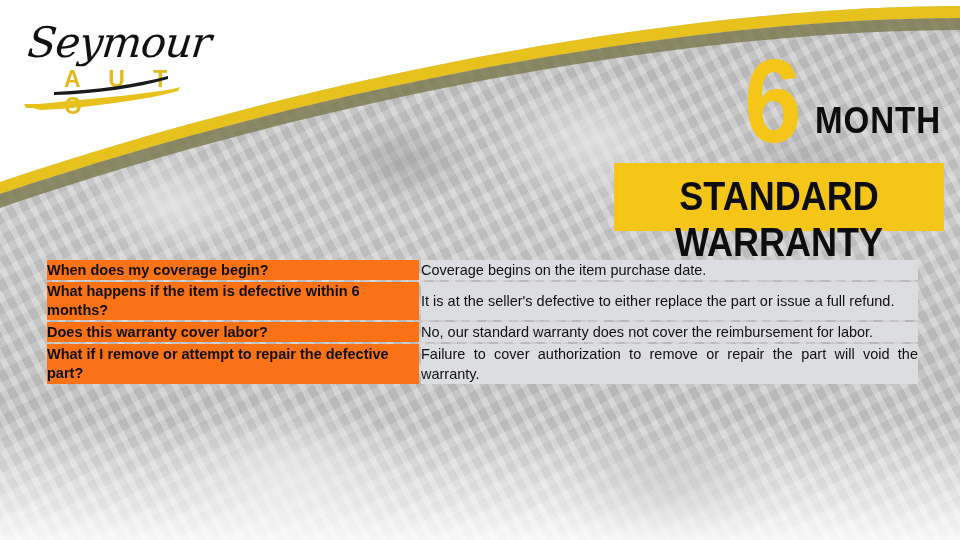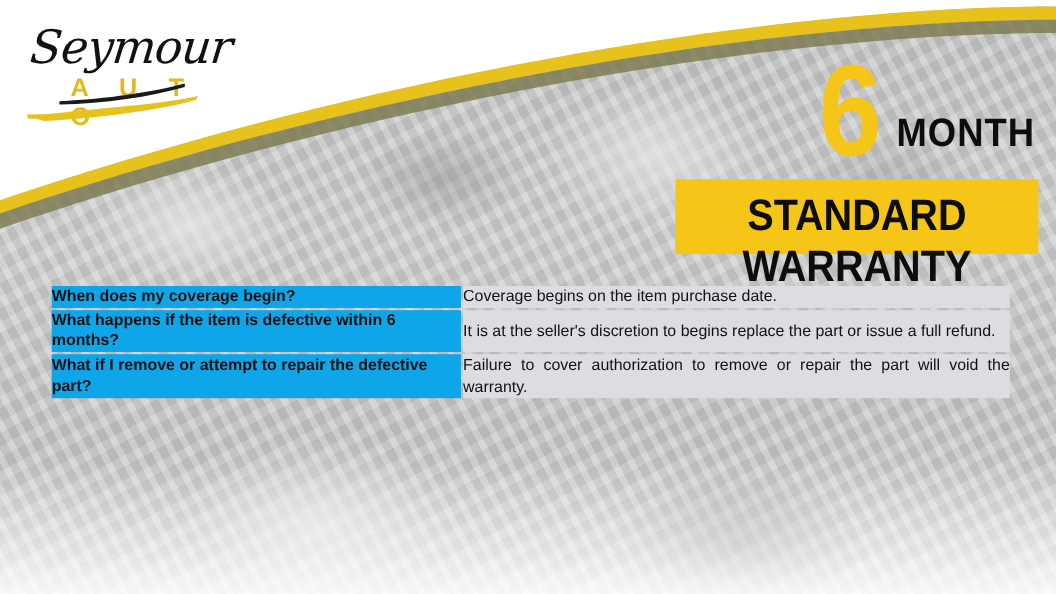--- a/index.html
+++ b/index.html
@@ -141,21 +141,21 @@
     width: 875px;
     border-collapse: separate;
     border-spacing: 2px;
   }
   .faq-table td {
     vertical-align: middle;
     padding: 0;
   }
   .q-cell {
     width: 372px;
-    background: #0ea5e9;
+    background: #f97316;
     padding: 13px 14px 13px 14px;
     font-family: "Liberation Sans", sans-serif;
     font-weight: 700;
     font-size: 14.5px;
     line-height: 19px;
     color: #0f0f0f;
   }
   .a-cell {
     background: #DCDDE1;
     padding: 13px 14px 13px 14px;
@@ -199,21 +199,25 @@
 
 
   <table class="faq-table">
     <tbody>
       <tr>
         <td class="q-cell">When does my coverage begin?</td>
         <td class="a-cell">Coverage begins on the item purchase date.</td>
       </tr>
       <tr>
         <td class="q-cell">What happens if the item is defective within 6 months?</td>
-        <td class="a-cell">It is at the seller's discretion to begins replace the part or issue a full refund.</td>
+        <td class="a-cell">It is at the seller's defective to either replace the part or issue a full refund.</td>
+      </tr>
+      <tr>
+        <td class="q-cell">Does this warranty cover labor?</td>
+        <td class="a-cell">No, our standard warranty does not cover the reimbursement for labor.</td>
       </tr>
       <tr>
         <td class="q-cell">What if I remove or attempt to repair the defective part?</td>
         <td class="a-cell">Failure to cover authorization to remove or repair the part will void the warranty.</td>
       </tr>
     </tbody>
   </table>
 
 </div>
 

